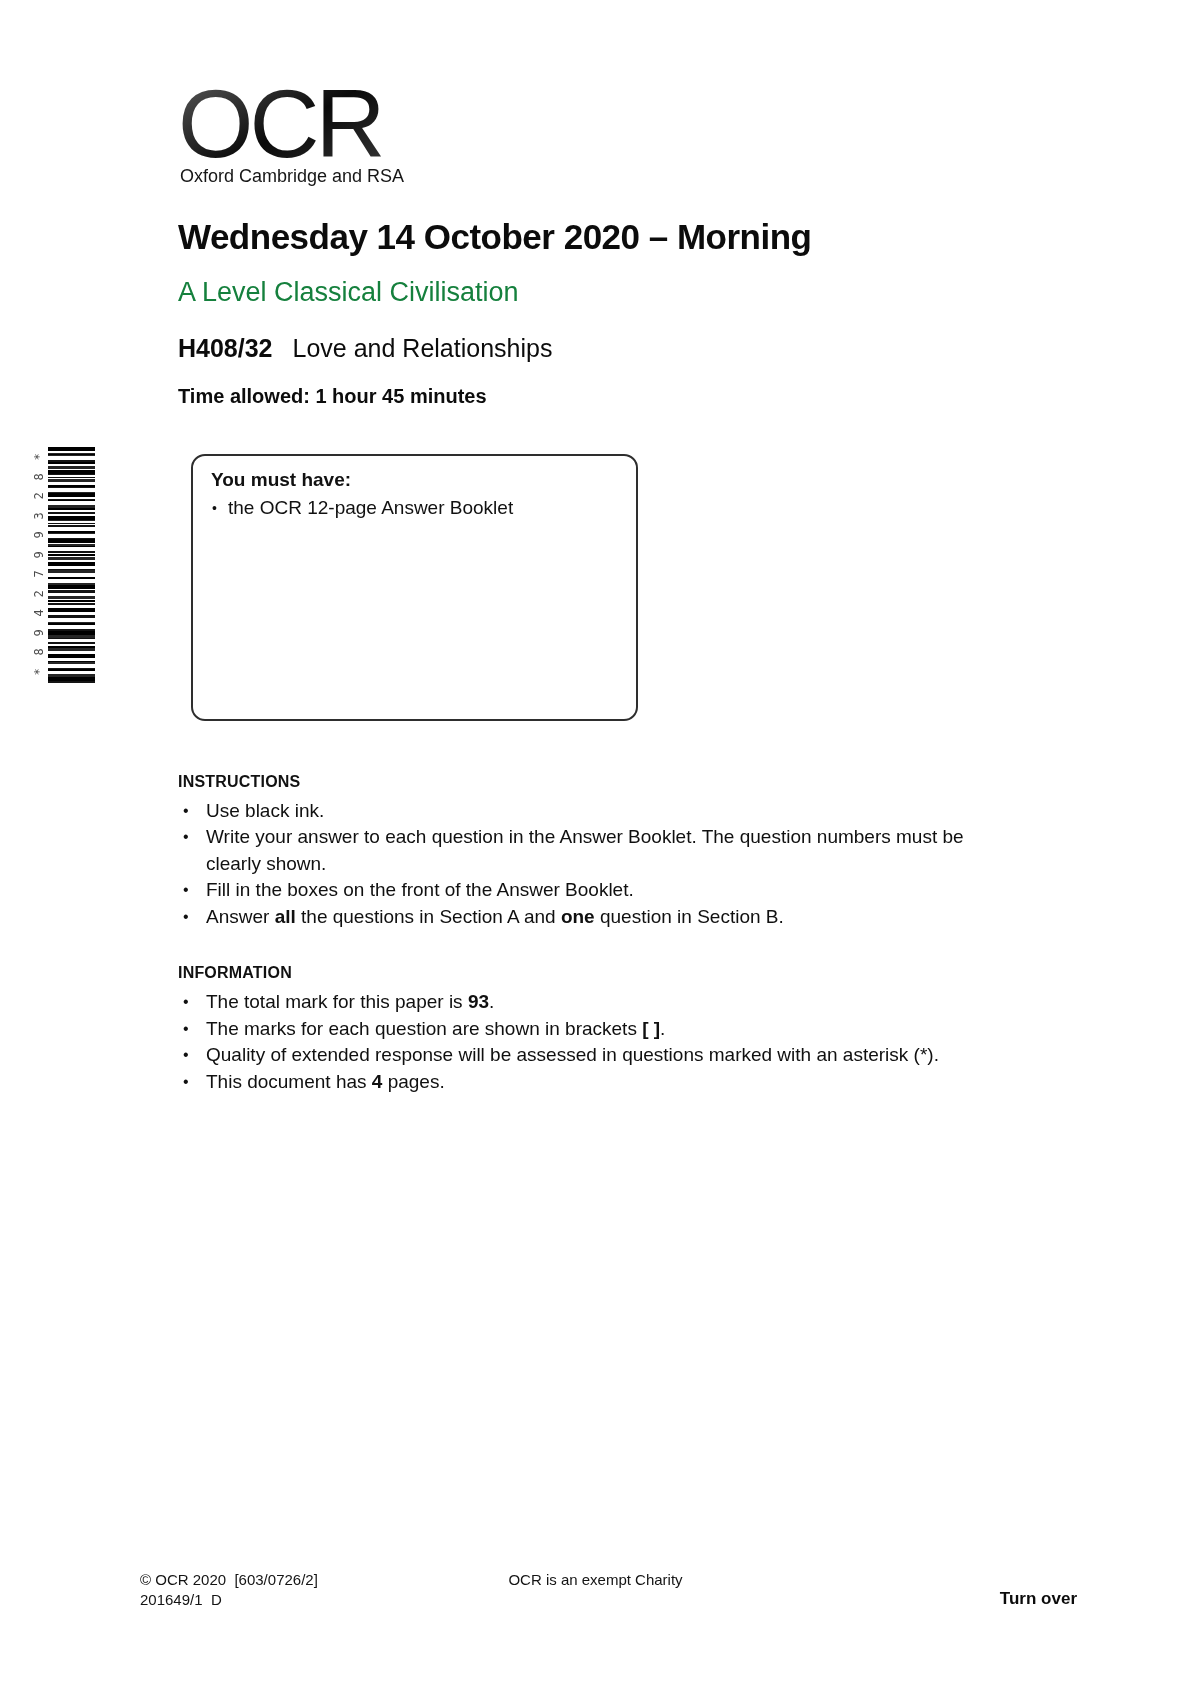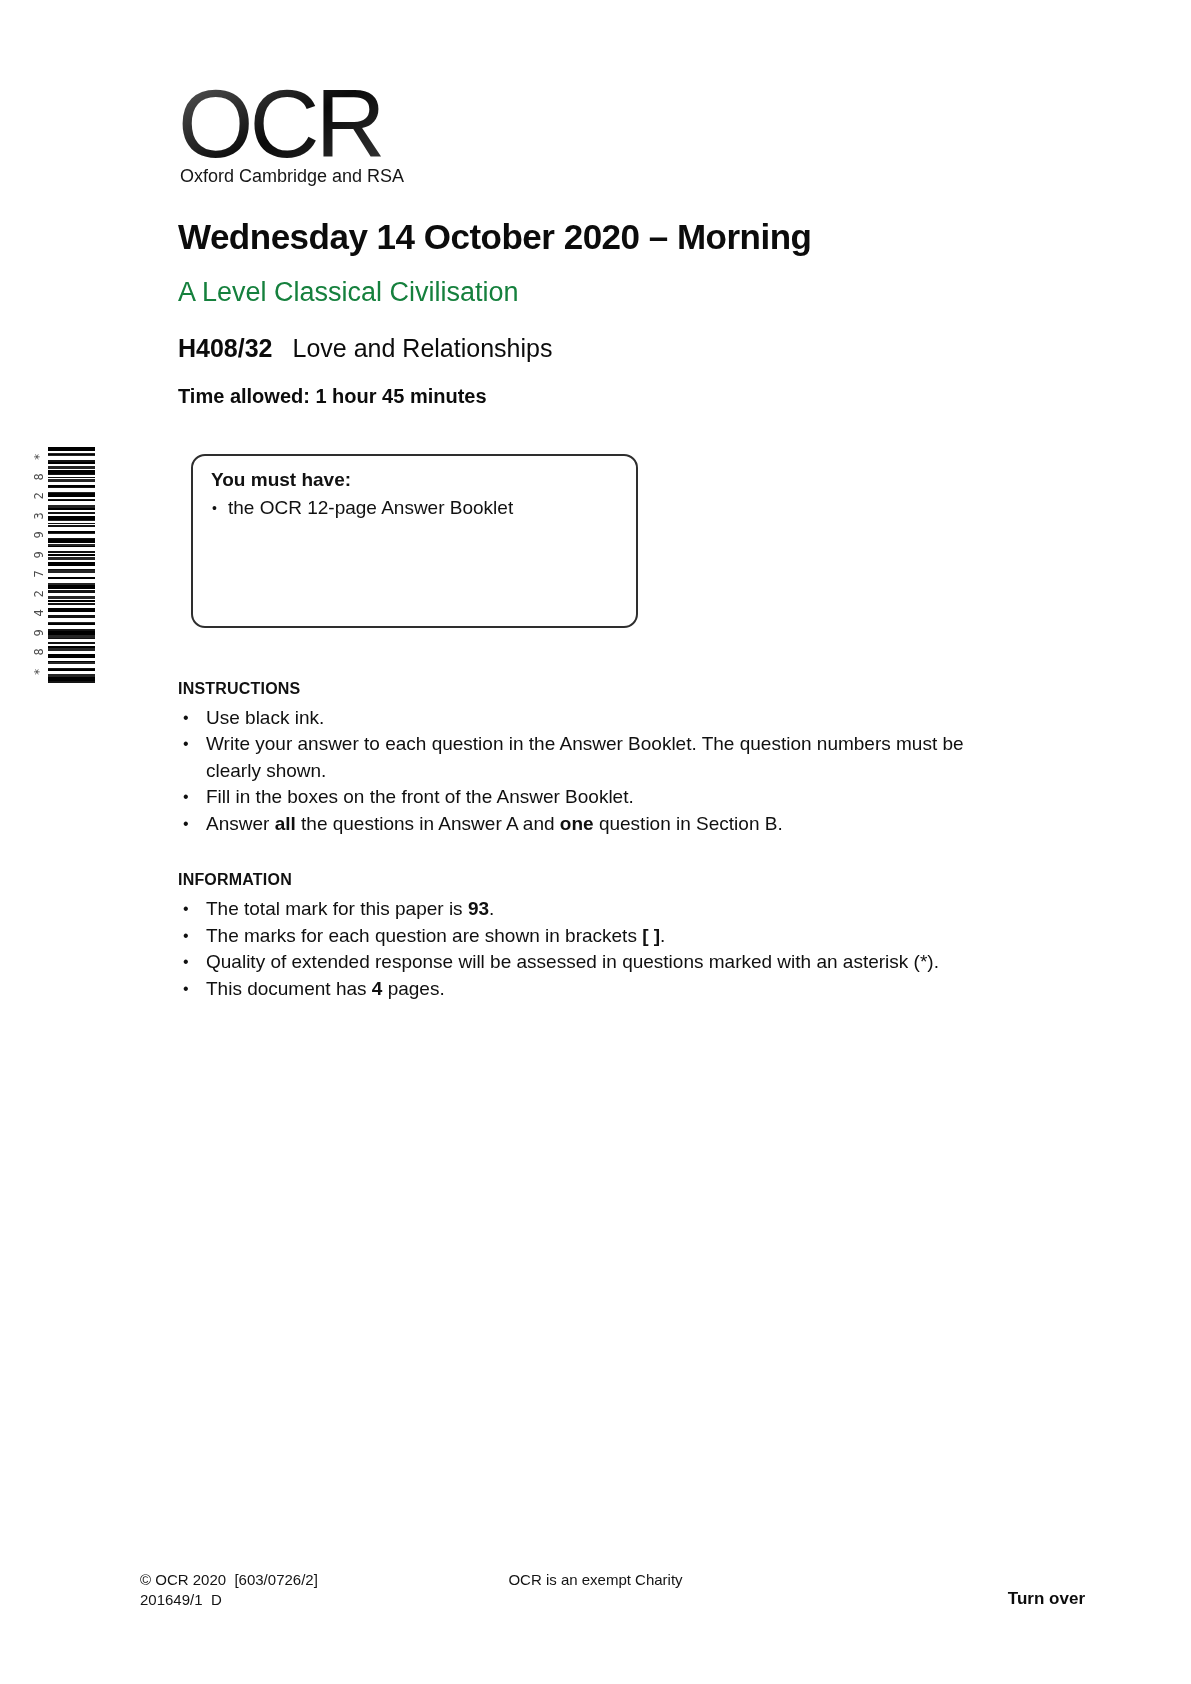--- a/index.html
+++ b/index.html
@@ -28,21 +28,21 @@
   
   .main-title { font-size:35px; font-weight:bold; margin:30px 0 0 0; color:#0c0c0c; letter-spacing:-0.5px; }
   .qual-title { font-size:27px; font-weight:normal; margin:20px 0 0 0; color:#15803d; }
   .paper-line { font-size:25px; margin-top:26px; color:#0c0c0c; }
   .paper-code { font-weight:bold; margin-right:20px; }
   .time-allowed { font-size:20px; font-weight:bold; margin-top:22px; color:#0c0c0c; }
 
   
   .must-have-box {
     margin-top:46px; margin-left:13px;
-    width:447px; height:174px;
+    width:447px; height:267px;
     border:2px solid #2e2e2e; border-radius:14px;
     box-sizing:border-box;
     padding:13px 18px;
   }
   .box-heading { font-size:19px; font-weight:bold; }
   .box-list { list-style:none; margin:4px 0 0 0; padding:0; }
   .box-list li { position:relative; font-size:19px; padding-left:17px; line-height:25px; }
   .box-list li::before { content:"•"; position:absolute; left:1px; font-size:14px; top:1px; }
 
   
@@ -68,21 +68,21 @@
   .section h3 { font-size:16px; font-weight:bold; margin:0 0 7px 0; letter-spacing:0.2px; }
   .bullets { list-style:none; margin:0; padding:0; max-width:812px; }
   .bullets li { position:relative; font-size:19px; line-height:26.5px; padding-left:28px; color:#101010; }
   .bullets li::before { content:"•"; position:absolute; left:5px; top:0; font-size:16px; }
   .b { font-weight:bold; }
 
   
   .footer-left { position:absolute; left:140px; top:1570px; font-size:15px; line-height:20px; color:#141414; }
   .footer-left div { white-space:pre; }
   .footer-center { position:absolute; left:0; top:1571px; width:1191px; text-align:center; font-size:15px; color:#141414; }
-  .footer-right { position:absolute; right:106px; top:1589px; font-size:17px; font-weight:bold; color:#0c0c0c; }
+  .footer-right { position:absolute; right:114px; top:1589px; font-size:17px; font-weight:bold; color:#0c0c0c; }
 </style>
 </head>
 <body>
 
 <div class="page">
 
   <div class="barcode">
     <div class="barcode-chars">
         <span>*</span>
         <span>8</span>
@@ -122,21 +122,21 @@
         <li>the OCR 12-page Answer Booklet</li>
       </ul>
     </div>
 
     <div class="section section-instructions">
       <h3>INSTRUCTIONS</h3>
       <ul class="bullets">
         <li><span>Use black ink.</span></li>
         <li><span>Write your answer to each question in the Answer Booklet. The question numbers must be clearly shown.</span></li>
         <li><span>Fill in the boxes on the front of the Answer Booklet.</span></li>
-        <li><span>Answer </span><span class="b">all</span><span> the questions in Answer A and </span><span class="b">one</span><span> question in Section B.</span></li>
+        <li><span>Answer </span><span class="b">all</span><span> the questions in Section A and </span><span class="b">one</span><span> question in Section B.</span></li>
       </ul>
     </div>
 
     <div class="section section-information">
       <h3>INFORMATION</h3>
       <ul class="bullets">
         <li><span>The total mark for this paper is </span><span class="b">93</span><span>.</span></li>
         <li><span>The marks for each question are shown in brackets </span><span class="b">[ ]</span><span>.</span></li>
         <li><span>Quality of extended response will be assessed in questions marked with an asterisk (*).</span></li>
         <li><span>This document has </span><span class="b">4</span><span> pages.</span></li>

